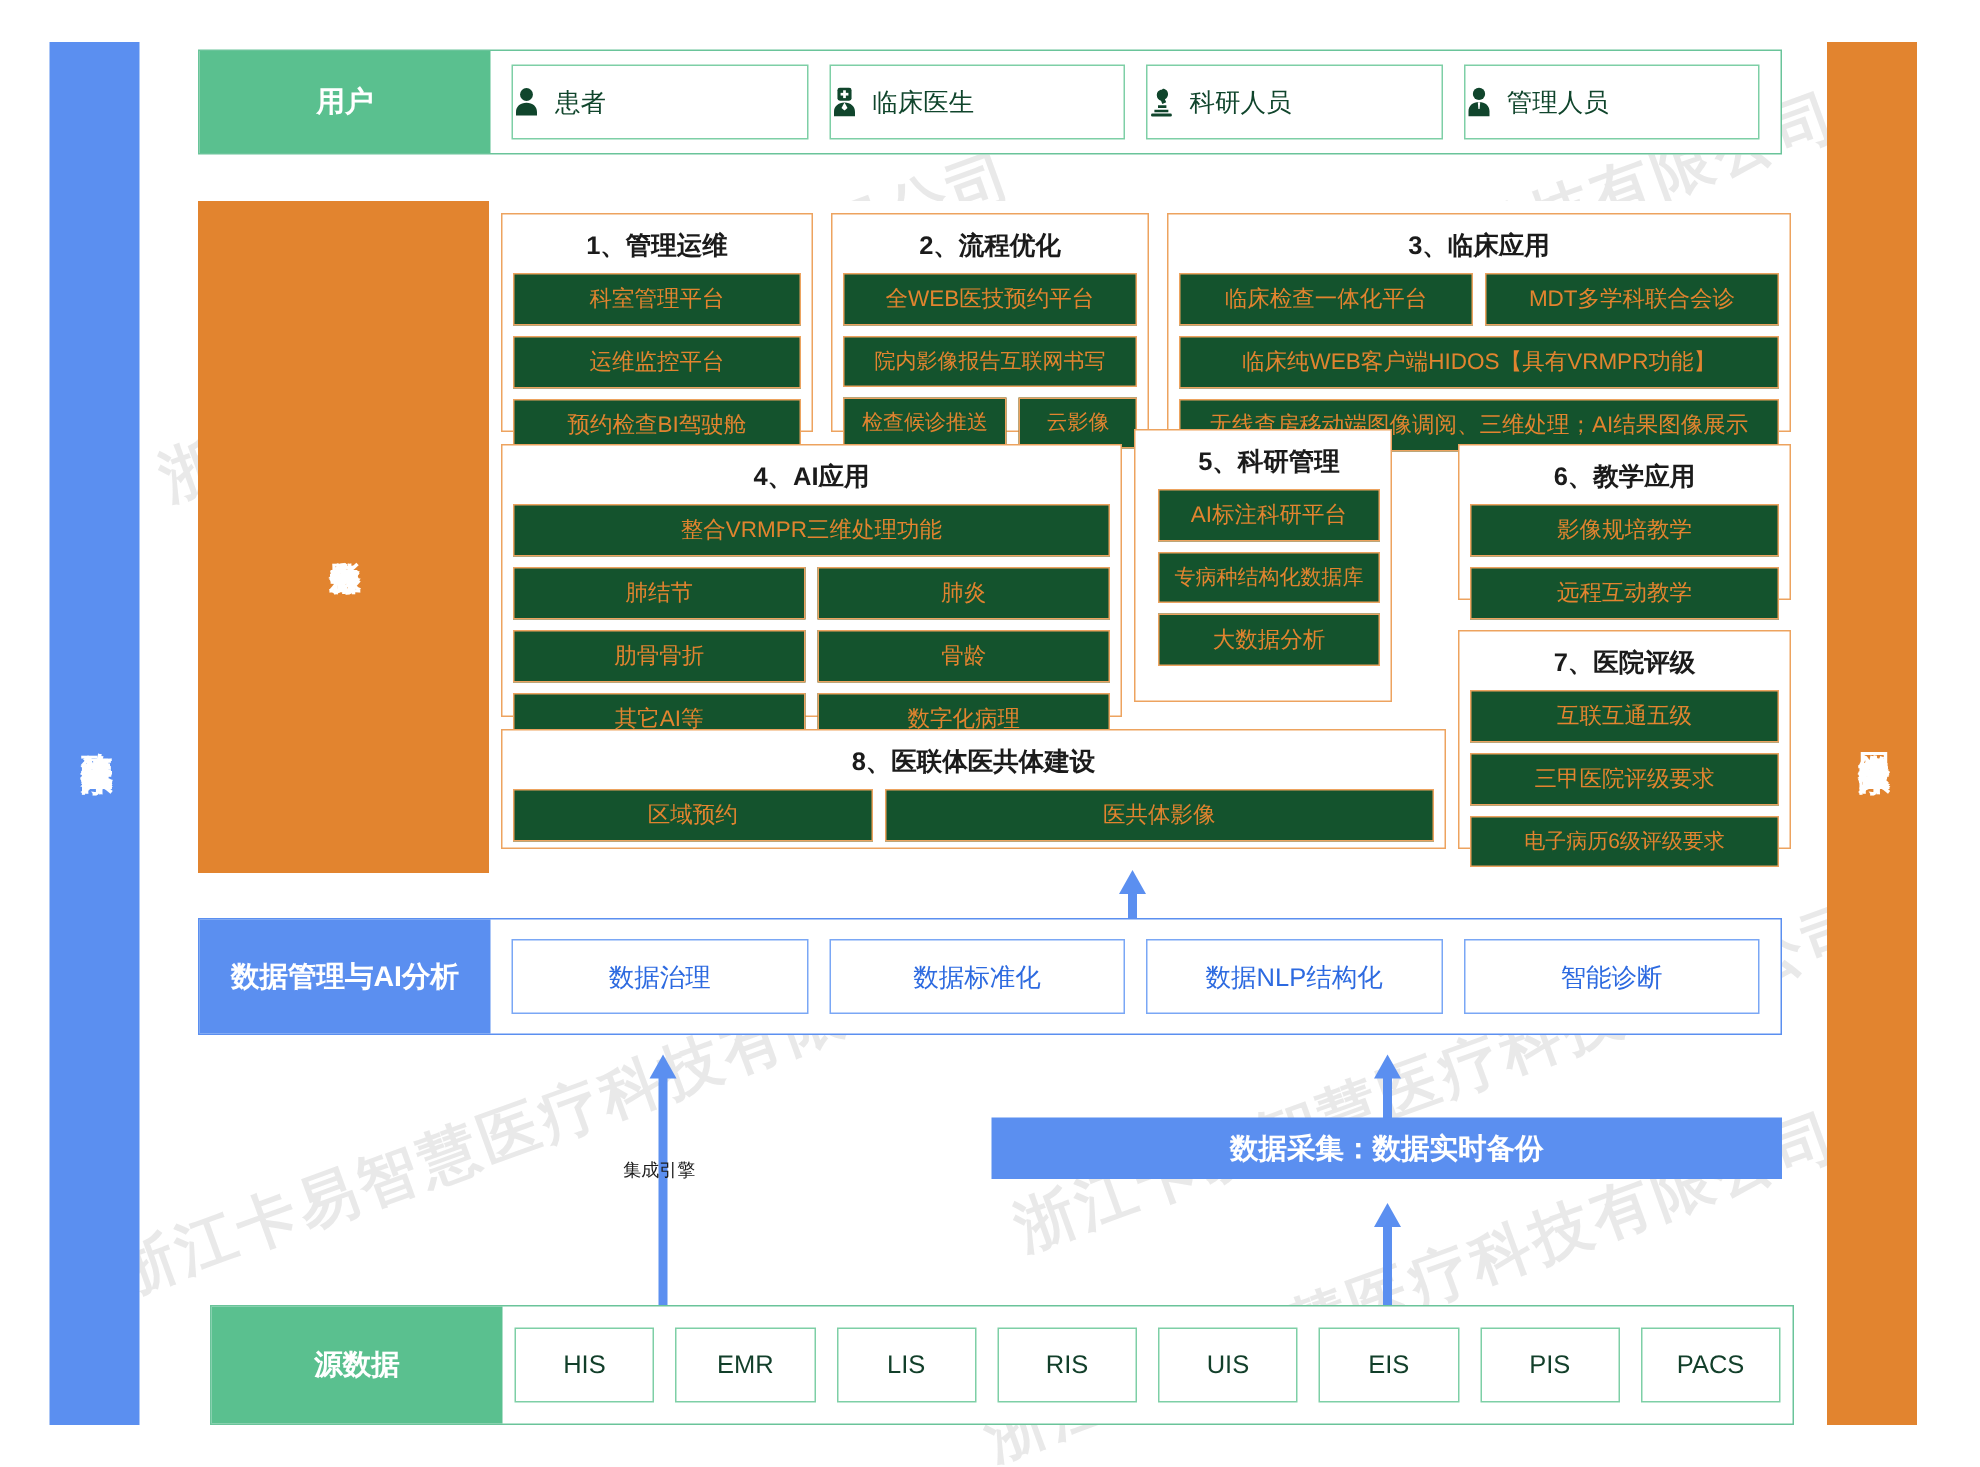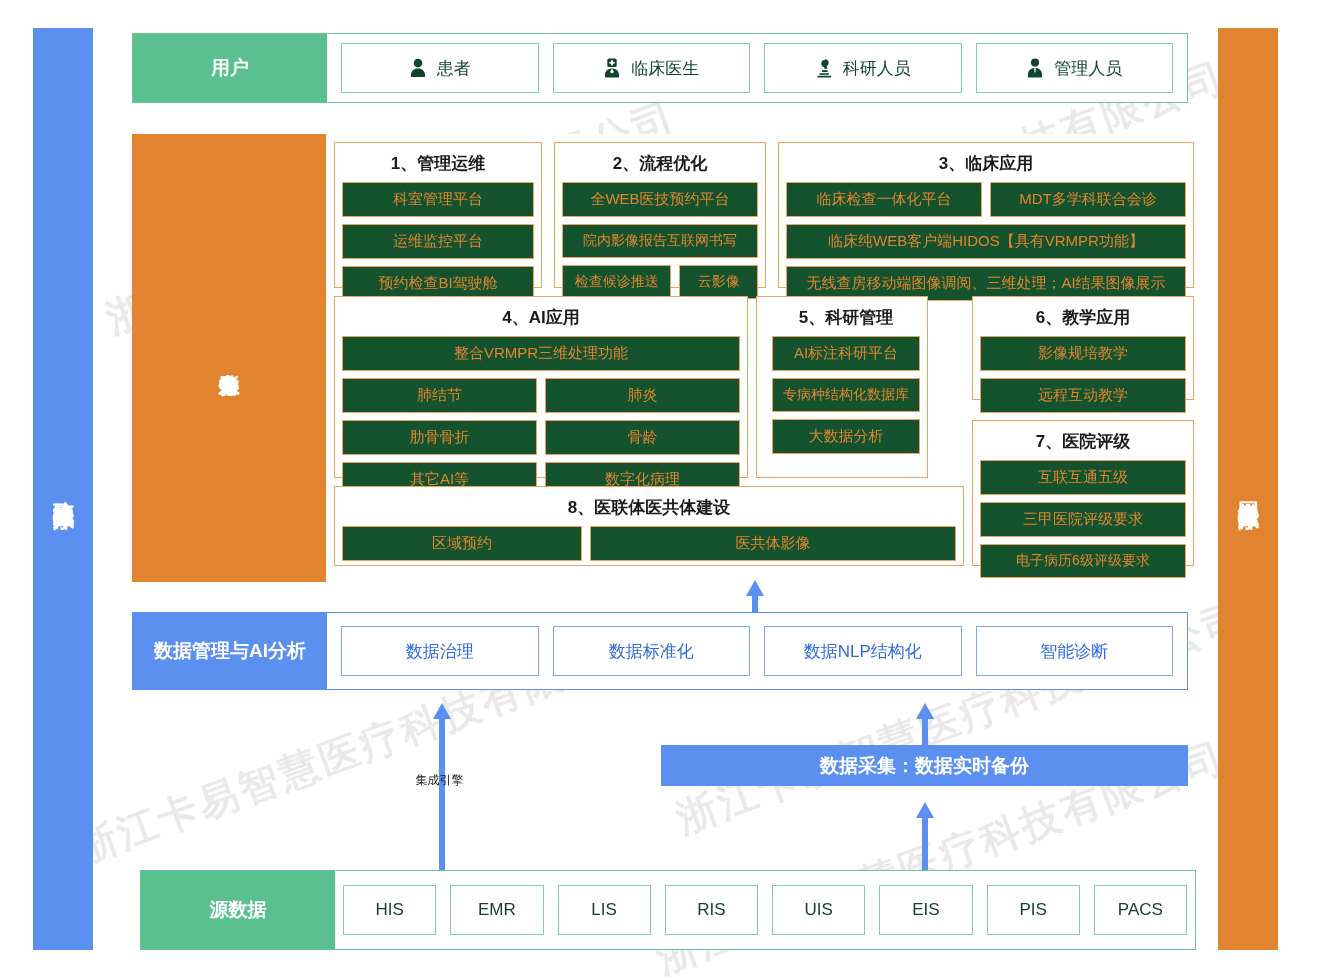--- a/index.html
+++ b/index.html
@@ -31,21 +31,21 @@
   }
   .band-body { flex: 1; display: flex; align-items: center; }
 
   
   #band-users { left: 132px; top: 33px; width: 1056px; height: 70px;
                 border: 1px solid #6ac49a; background:#fff; }
   #band-users .band-label { background: #5ac08f; }
   #band-users .band-body { padding: 0 14px; gap: 14px; }
   .user-chip {
     flex: 1; height: 50px; border: 1px solid #7ecfa6; background: #fff;
-    display: flex; align-items: center; justify-content: center; gap: 10px;
+    display: flex; align-items: center; gap: 10px;
     color: #10452c; font-size: 17px;
   }
   .user-chip svg { display:block; }
 
   
   #band-platform { left: 132px; top: 134px; width: 1056px; height: 448px;
                    background: #fff; }
   #band-platform .band-label { background: #e2842f; font-size: 21px; line-height:1.35; }
   #band-platform .band-label span { writing-mode: vertical-rl; text-orientation: upright; }
   #platform-grid {
@@ -242,21 +242,21 @@
         <div class="row">
           <div class="cell">肋骨骨折</div>
           <div class="cell">骨龄</div>
         </div>
         <div class="row">
           <div class="cell">其它AI等</div>
           <div class="cell">数字化病理</div>
         </div>
       </div>
 
-      <div class="group" style="left:430px; top:162px; width:172px; height:182px;padding-left:15px;">
+      <div class="group" style="left:430px; top:152px; width:172px; height:182px;padding-left:15px;">
         <div class="group-title">5、科研管理</div>
         <div class="row">
           <div class="cell">AI标注科研平台</div>
         </div>
         <div class="row">
           <div class="cell small">专病种结构化数据库</div>
         </div>
         <div class="row">
           <div class="cell">大数据分析</div>
         </div>

